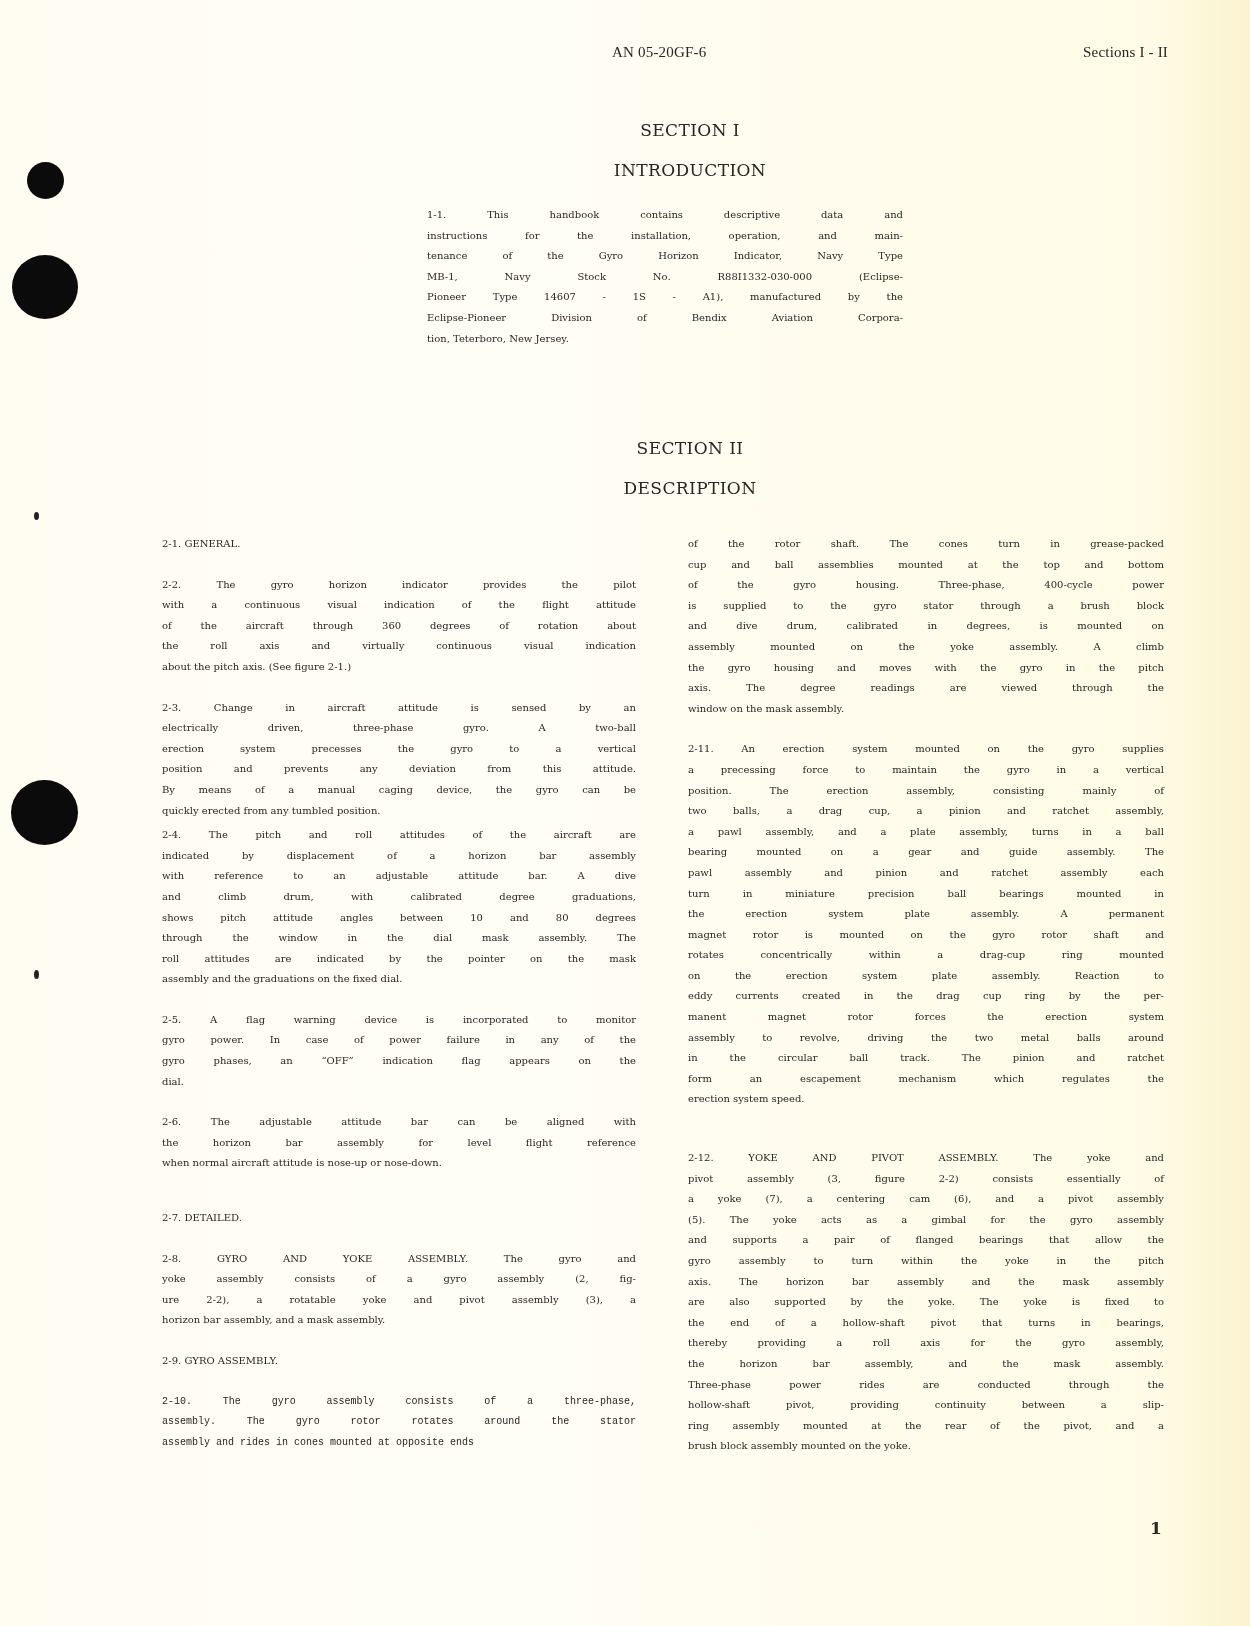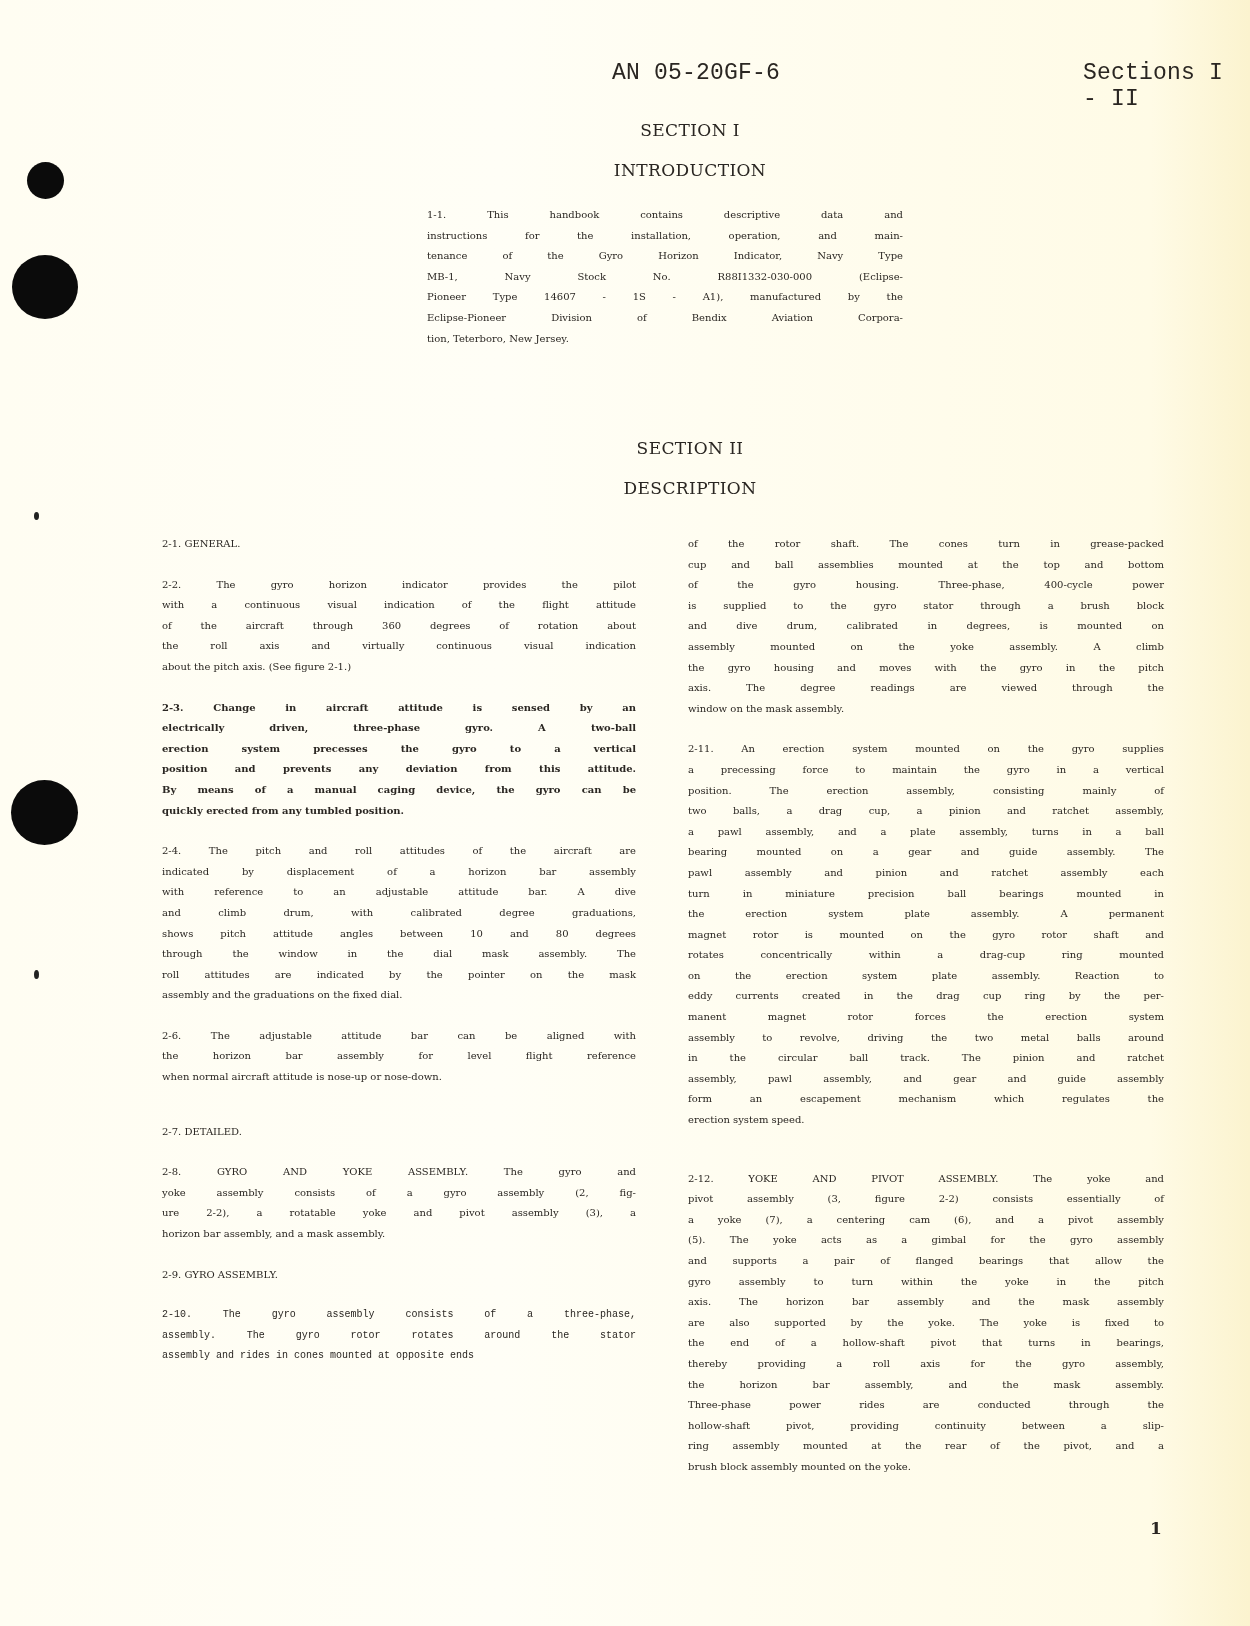--- a/index.html
+++ b/index.html
@@ -14,22 +14,22 @@
   }
   .page {
     position: absolute; left: 0; top: 0; width: 1250px; height: 1626px;
     background: linear-gradient(90deg, #fffdf2 0%, #fffef6 40%, #fffbe6 92%, #fbf3cf 100%);
   }
   .hole {
     position: absolute; background: #0b0b0b; border-radius: 50%;
   }
   .speck { position: absolute; background: #222; border-radius: 50%; }
   .hdr {
-    position: absolute; top: 60px; font-size: 23px; letter-spacing: 0.2px;
-    font-family: Liberation Mono, monospace;
+    position: absolute; top: 44px; font-size: 15px; letter-spacing: 0.2px;
+    font-family: Liberation Serif, serif;
   }
   .center-head {
     position: absolute; left: 0; width: 1380px; text-align: center;
     font-size: 17px; letter-spacing: 0.4px;
     font-family: "DejaVu Serif", serif;
   }
   .col {
     position: absolute;
     font-size: 10px;
     line-height: 20.6px;
@@ -85,37 +85,43 @@
       <div class="para" style="margin-bottom: 20px;">
         <span class="line last">2-1. GENERAL.</span>
       </div>
       <div class="para" style="margin-bottom: 20px;">
         <span class="line">2-2. The gyro horizon indicator provides the pilot</span>
         <span class="line">with a continuous visual indication of the flight attitude</span>
         <span class="line">of the aircraft through 360 degrees of rotation about</span>
         <span class="line">the roll axis and virtually continuous visual indication</span>
         <span class="line last">about the pitch axis. (See figure 2-1.)</span>
       </div>
-      <div class="para" style="margin-bottom: 20px; font-weight: bold;">
+      <div class="para" style="margin-bottom: 4px;">
         <span class="line">2-3. Change in aircraft attitude is sensed by an</span>
         <span class="line">electrically driven, three-phase gyro. A two-ball</span>
         <span class="line">erection system precesses the gyro to a vertical</span>
         <span class="line">position and prevents any deviation from this attitude.</span>
         <span class="line">By means of a manual caging device, the gyro can be</span>
         <span class="line last">quickly erected from any tumbled position.</span>
       </div>
       <div class="para" style="margin-bottom: 20px;">
         <span class="line">2-4. The pitch and roll attitudes of the aircraft are</span>
         <span class="line">indicated by displacement of a horizon bar assembly</span>
         <span class="line">with reference to an adjustable attitude bar. A dive</span>
         <span class="line">and climb drum, with calibrated degree graduations,</span>
         <span class="line">shows pitch attitude angles between 10 and 80 degrees</span>
         <span class="line">through the window in the dial mask assembly. The</span>
         <span class="line">roll attitudes are indicated by the pointer on the mask</span>
         <span class="line last">assembly and the graduations on the fixed dial.</span>
+      </div>
+      <div class="para" style="margin-bottom: 20px;">
+        <span class="line">2-5. A flag warning device is incorporated to monitor</span>
+        <span class="line">gyro power. In case of power failure in any of the</span>
+        <span class="line">gyro phases, an “OFF” indication flag appears on the</span>
+        <span class="line last">dial.</span>
       </div>
       <div class="para" style="margin-bottom: 34px;">
         <span class="line">2-6. The adjustable attitude bar can be aligned with</span>
         <span class="line">the horizon bar assembly for level flight reference</span>
         <span class="line last">when normal aircraft attitude is nose-up or nose-down.</span>
       </div>
       <div class="para" style="margin-bottom: 20px;">
         <span class="line last">2-7. DETAILED.</span>
       </div>
       <div class="para" style="margin-bottom: 20px;">
@@ -155,21 +161,20 @@
         <span class="line">pawl assembly and pinion and ratchet assembly each</span>
         <span class="line">turn in miniature precision ball bearings mounted in</span>
         <span class="line">the erection system plate assembly. A permanent</span>
         <span class="line">magnet rotor is mounted on the gyro rotor shaft and</span>
         <span class="line">rotates concentrically within a drag-cup ring mounted</span>
         <span class="line">on the erection system plate assembly. Reaction to</span>
         <span class="line">eddy currents created in the drag cup ring by the per-</span>
         <span class="line">manent magnet rotor forces the erection system</span>
         <span class="line">assembly to revolve, driving the two metal balls around</span>
         <span class="line">in the circular ball track. The pinion and ratchet</span>
-        <span class="line">assembly, pawl assembly, and gear and guide assembly</span>
         <span class="line">form an escapement mechanism which regulates the</span>
         <span class="line last">erection system speed.</span>
       </div>
       <div class="para" style="margin-bottom: 0px;">
         <span class="line">2-12. YOKE AND PIVOT ASSEMBLY. The yoke and</span>
         <span class="line">pivot assembly (3, figure 2-2) consists essentially of</span>
         <span class="line">a yoke (7), a centering cam (6), and a pivot assembly</span>
         <span class="line">(5). The yoke acts as a gimbal for the gyro assembly</span>
         <span class="line">and supports a pair of flanged bearings that allow the</span>
         <span class="line">gyro assembly to turn within the yoke in the pitch</span>

